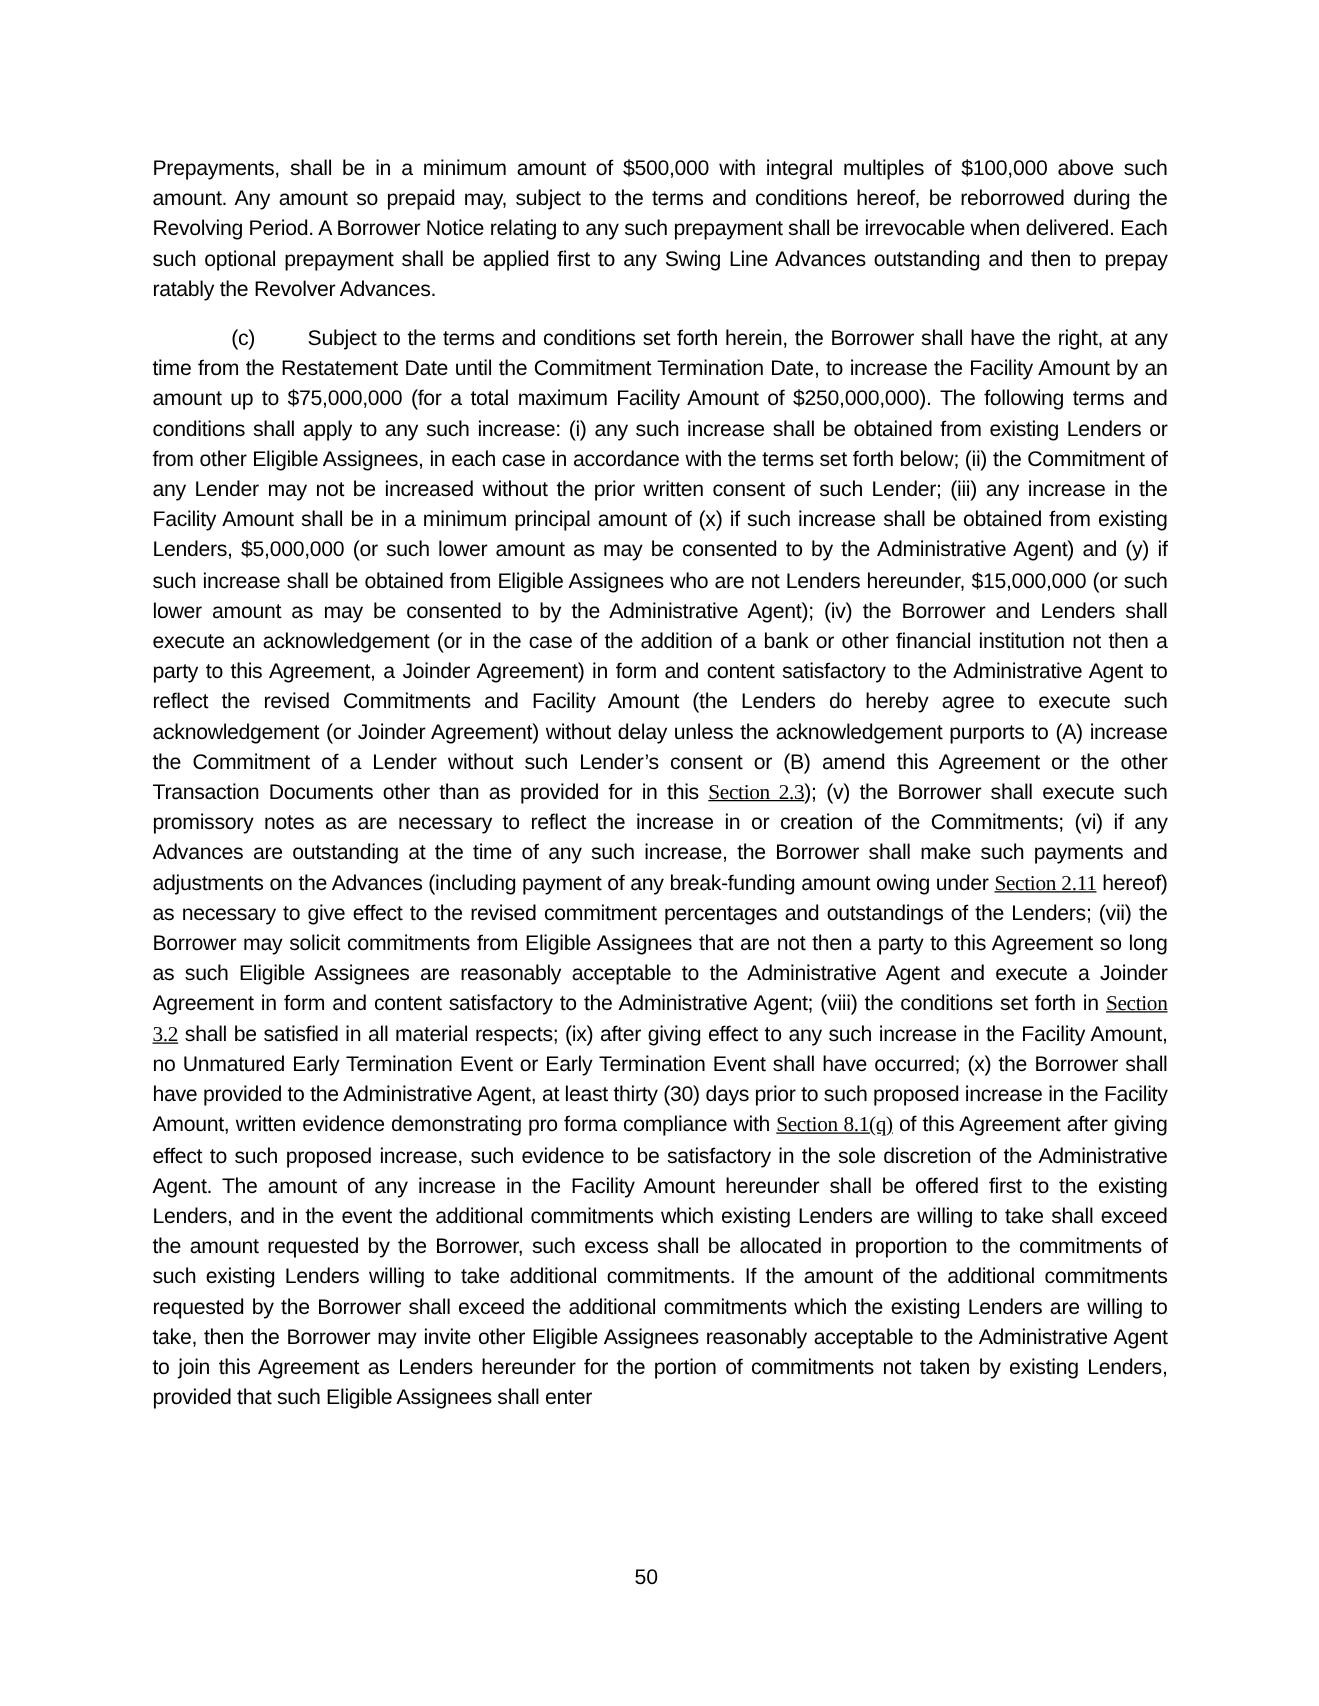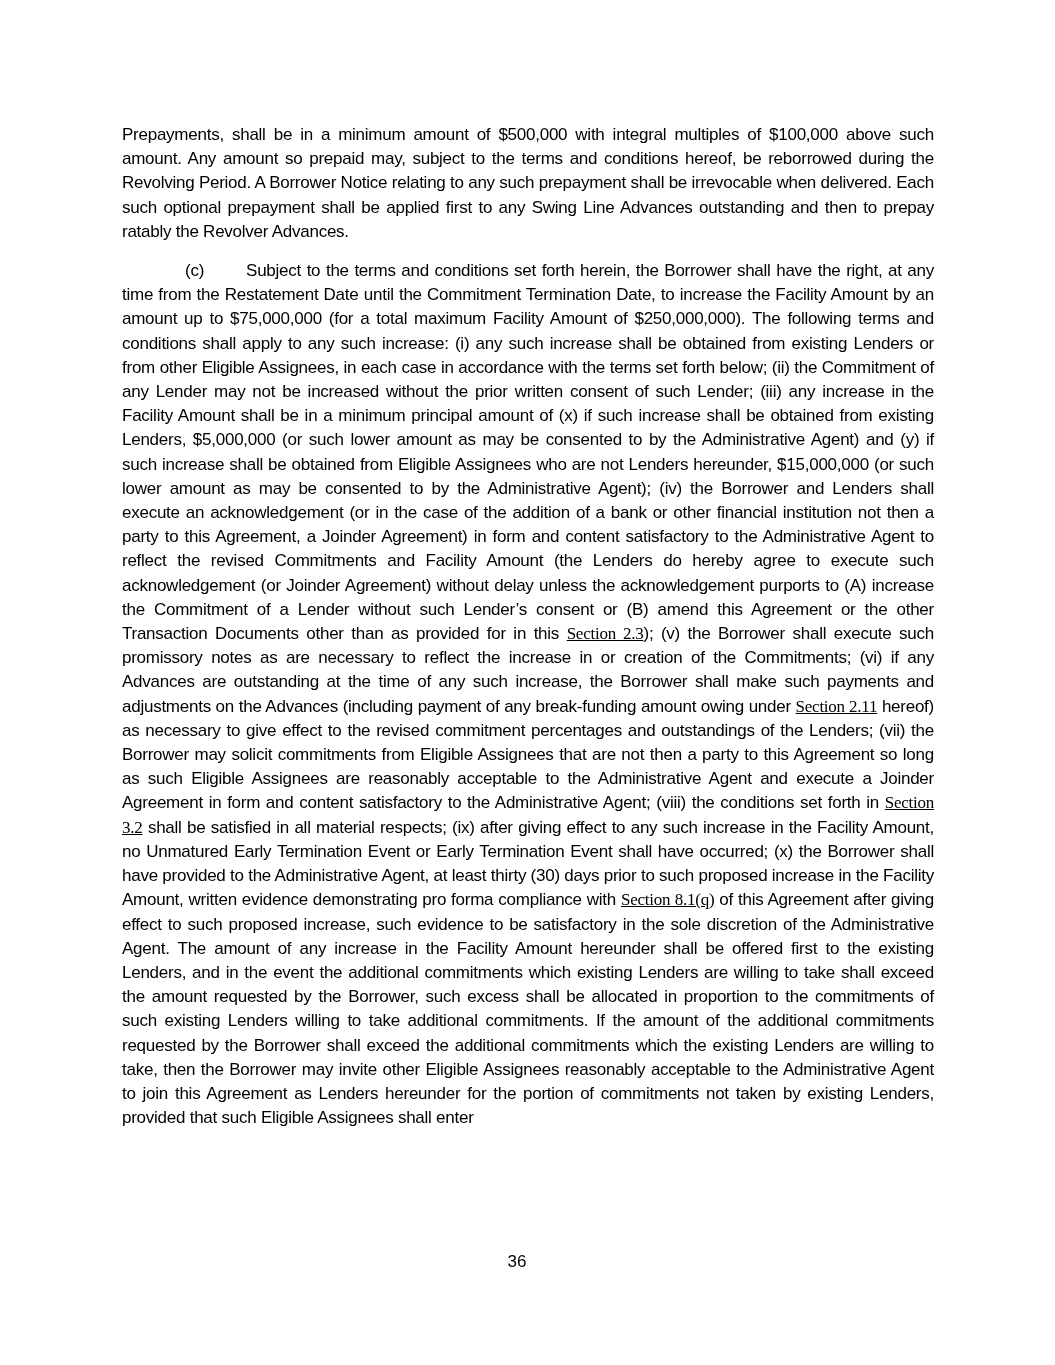--- a/index.html
+++ b/index.html
@@ -62,14 +62,14 @@
 
 <div class="page">
   <div class="page-body">
 
     <p class="para"><span>Prepayments, shall be in a minimum amount of $500,000 with integral multiples of $100,000 above such amount.  Any amount so prepaid may, subject to the terms and conditions hereof, be reborrowed during the Revolving Period.  A Borrower Notice relating to any such prepayment shall be irrevocable when delivered.  Each such optional prepayment shall be applied first to any Swing Line Advances outstanding and then to prepay ratably the Revolver Advances.</span></p>
 
     <p class="para clause"><span>(c)</span><span class="tab"></span><span>Subject to the terms and conditions set forth herein, the Borrower shall have the right, at any time from the Restatement Date until the Commitment Termination Date, to increase the Facility Amount by an amount up to $75,000,000 (for a total maximum Facility Amount of $250,000,000).  The following terms and conditions shall apply to any such increase: (i) any such increase shall be obtained from existing Lenders or from other Eligible Assignees, in each case in accordance with the terms set forth below; (ii) the Commitment of any Lender may not be increased without the prior written consent of such Lender; (iii) any increase in the Facility Amount shall be in a minimum principal amount of (x) if such increase shall be obtained from existing Lenders, $5,000,000 (or such lower amount as may be consented to by the Administrative Agent) and (y) if such increase shall be obtained from Eligible Assignees who are not Lenders hereunder, $15,000,000 (or such lower amount as may be consented to by the Administrative Agent); (iv) the Borrower and Lenders shall execute an acknowledgement (or in the case of the addition of a bank or other financial institution not then a party to this Agreement, a Joinder Agreement) in form and content satisfactory to the Administrative Agent to reflect the revised Commitments and Facility Amount (the Lenders do hereby agree to execute such acknowledgement (or Joinder Agreement) without delay unless the acknowledgement purports to (A) increase the Commitment of a Lender without such Lender’s consent or (B) amend this Agreement or the other Transaction Documents other than as provided for in this </span><span class="u">Section 2.3</span><span>); (v) the Borrower shall execute such promissory notes as are necessary to reflect the increase in or creation of the Commitments; (vi) if any Advances are outstanding at the time of any such increase, the Borrower shall make such payments and adjustments on the Advances (including payment of any break-funding amount owing under </span><span class="u">Section 2.11</span><span> hereof) as necessary to give effect to the revised commitment percentages and outstandings of the Lenders; (vii) the Borrower may solicit commitments from Eligible Assignees that are not then a party to this Agreement so long as such Eligible Assignees are reasonably acceptable to the Administrative Agent and execute a Joinder Agreement in form and content satisfactory to the Administrative Agent; (viii) the conditions set forth in </span><span class="u">Section 3.2</span><span> shall be satisfied in all material respects; (ix) after giving effect to any such increase in the Facility Amount, no Unmatured Early Termination Event or Early Termination Event shall have occurred; (x) the Borrower shall have provided to the Administrative Agent, at least thirty (30) days prior to such proposed increase in the Facility Amount, written evidence demonstrating pro forma compliance with </span><span class="u">Section 8.1(q)</span><span> of this Agreement after giving effect to such proposed increase, such evidence to be satisfactory in the sole discretion of the Administrative Agent.  The amount of any increase in the Facility Amount hereunder shall be offered first to the existing Lenders, and in the event the additional commitments which existing Lenders are willing to take shall exceed the amount requested by the Borrower, such excess shall be allocated in proportion to the commitments of such existing Lenders willing to take additional commitments.  If the amount of the additional commitments requested by the Borrower shall exceed the additional commitments which the existing Lenders are willing to take, then the Borrower may invite other Eligible Assignees reasonably acceptable to the Administrative Agent to join this Agreement as Lenders hereunder for the portion of commitments not taken by existing Lenders, provided that such Eligible Assignees shall enter</span></p>
 
   </div>
 
-  <div class="page-number">36</div>
+  <div class="page-number">50</div>
 </div>
 
 </body></html>

